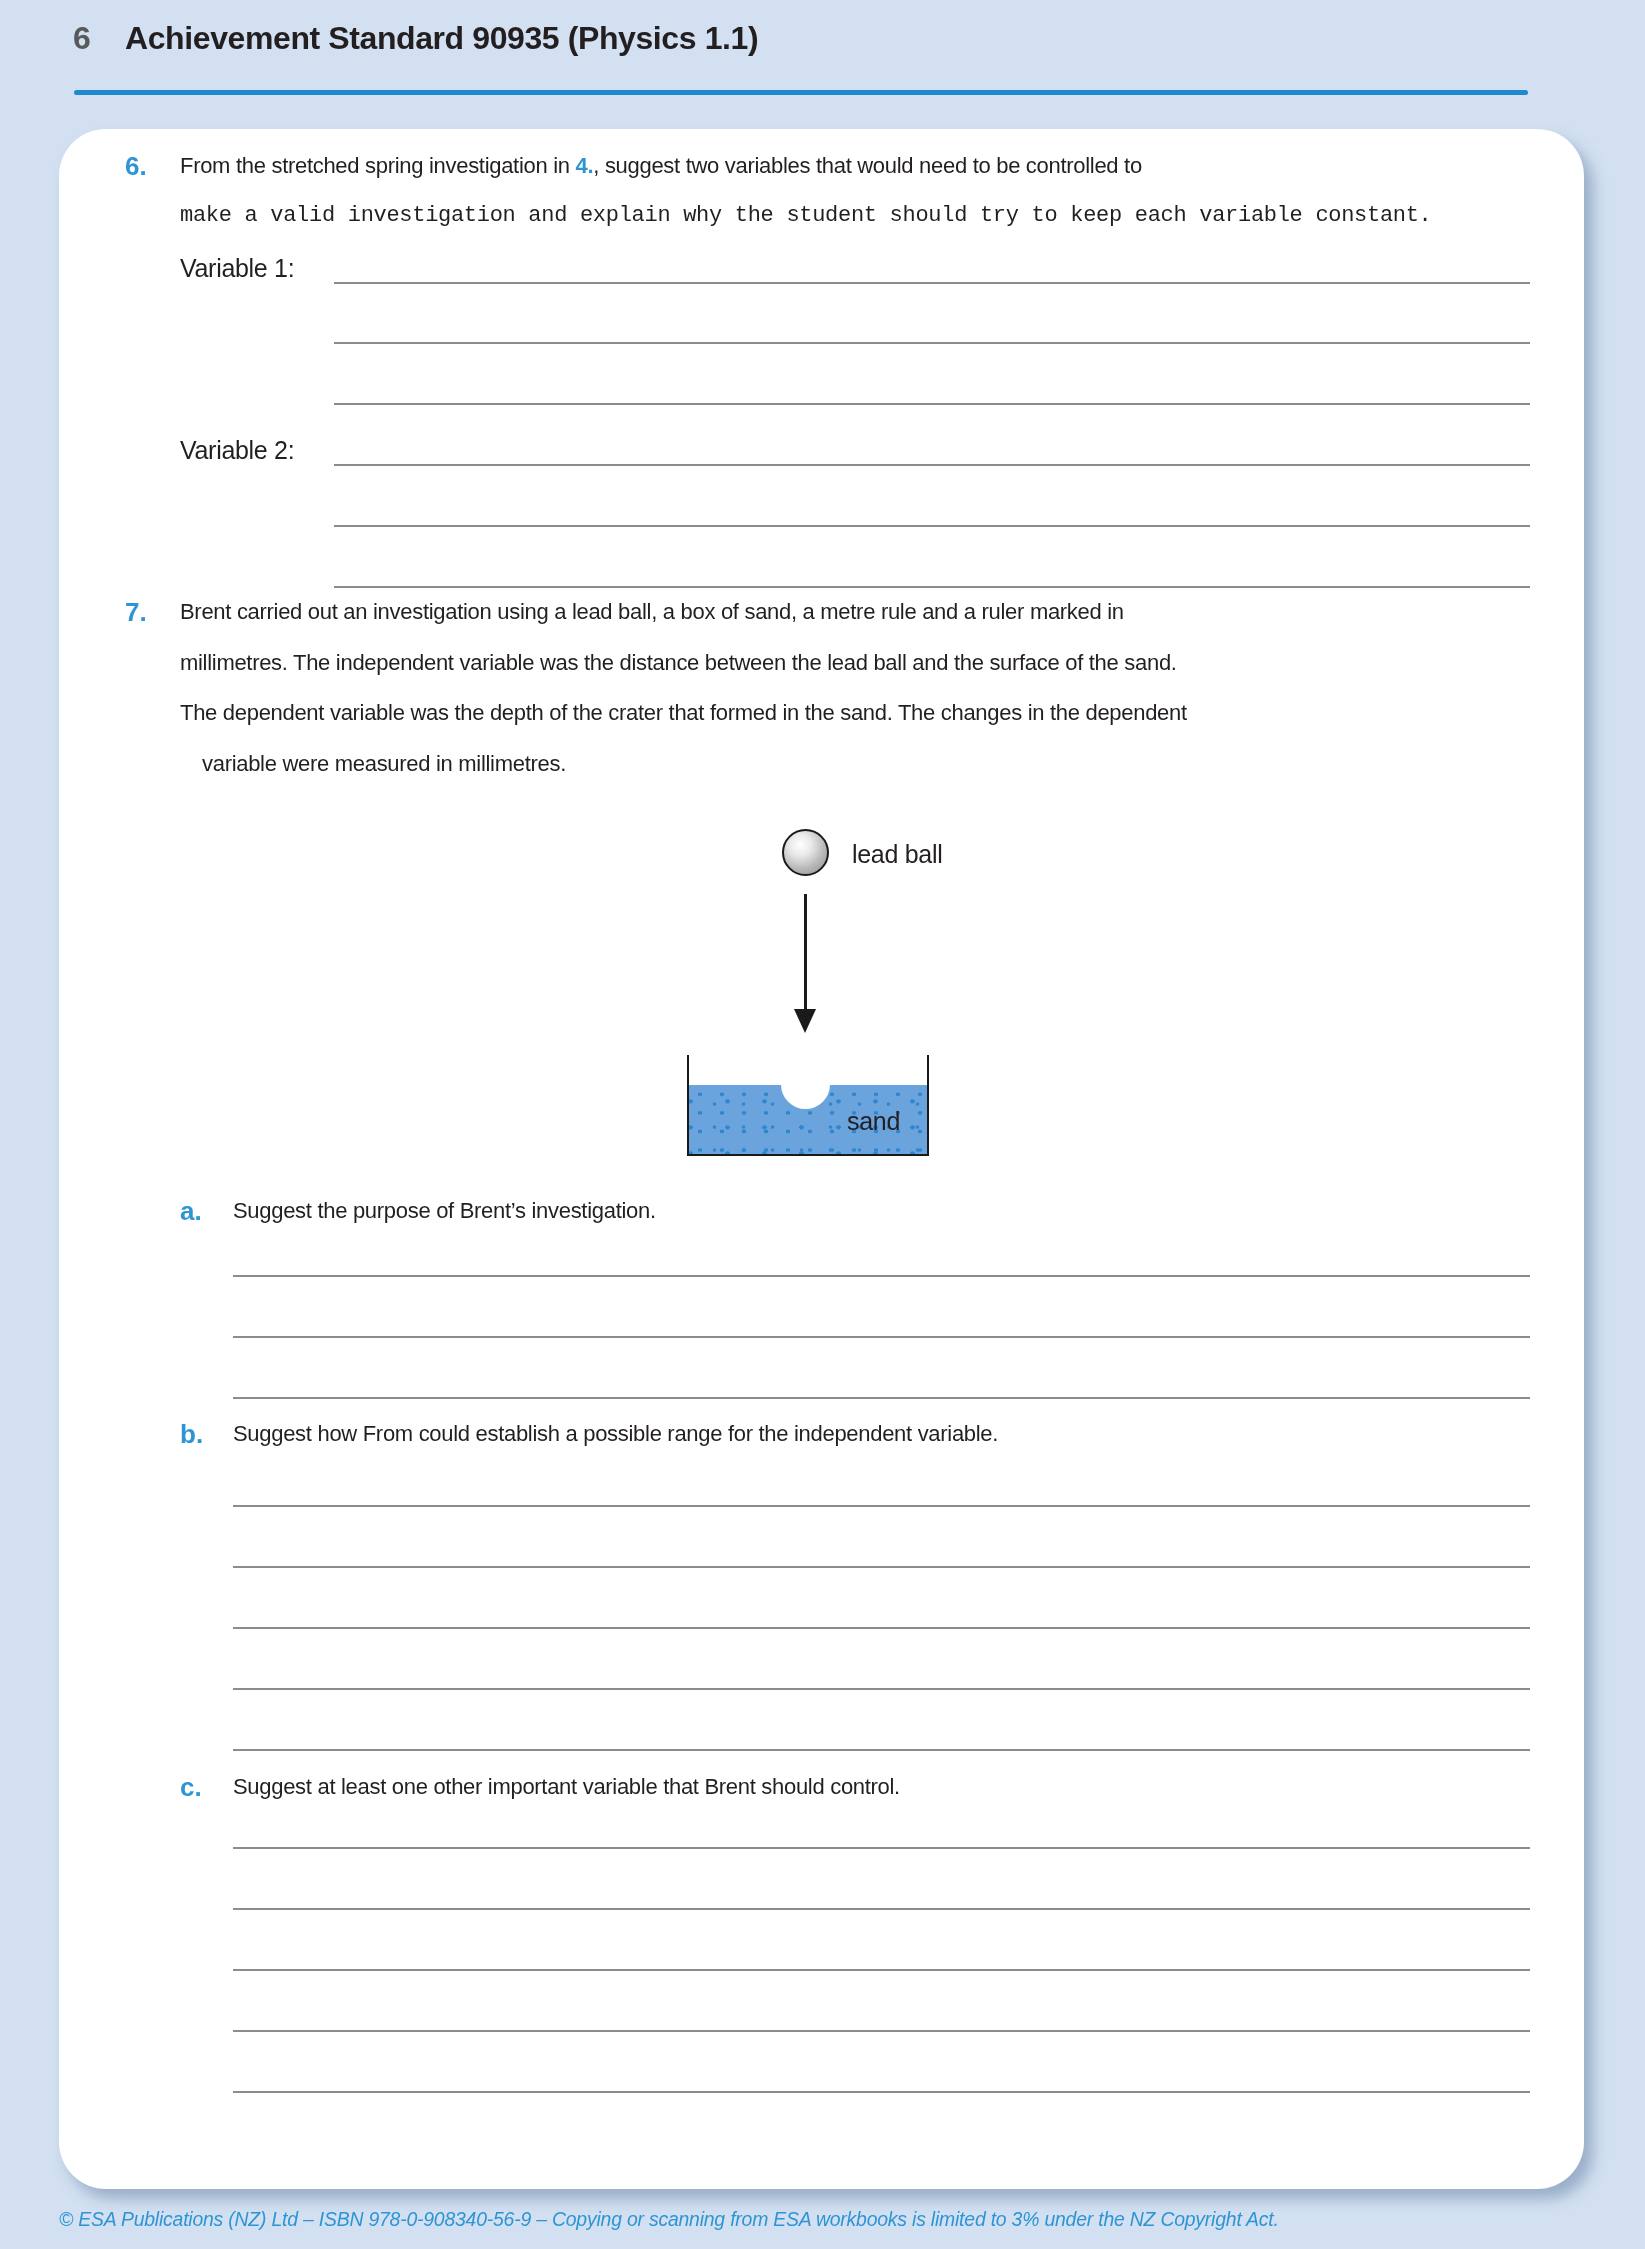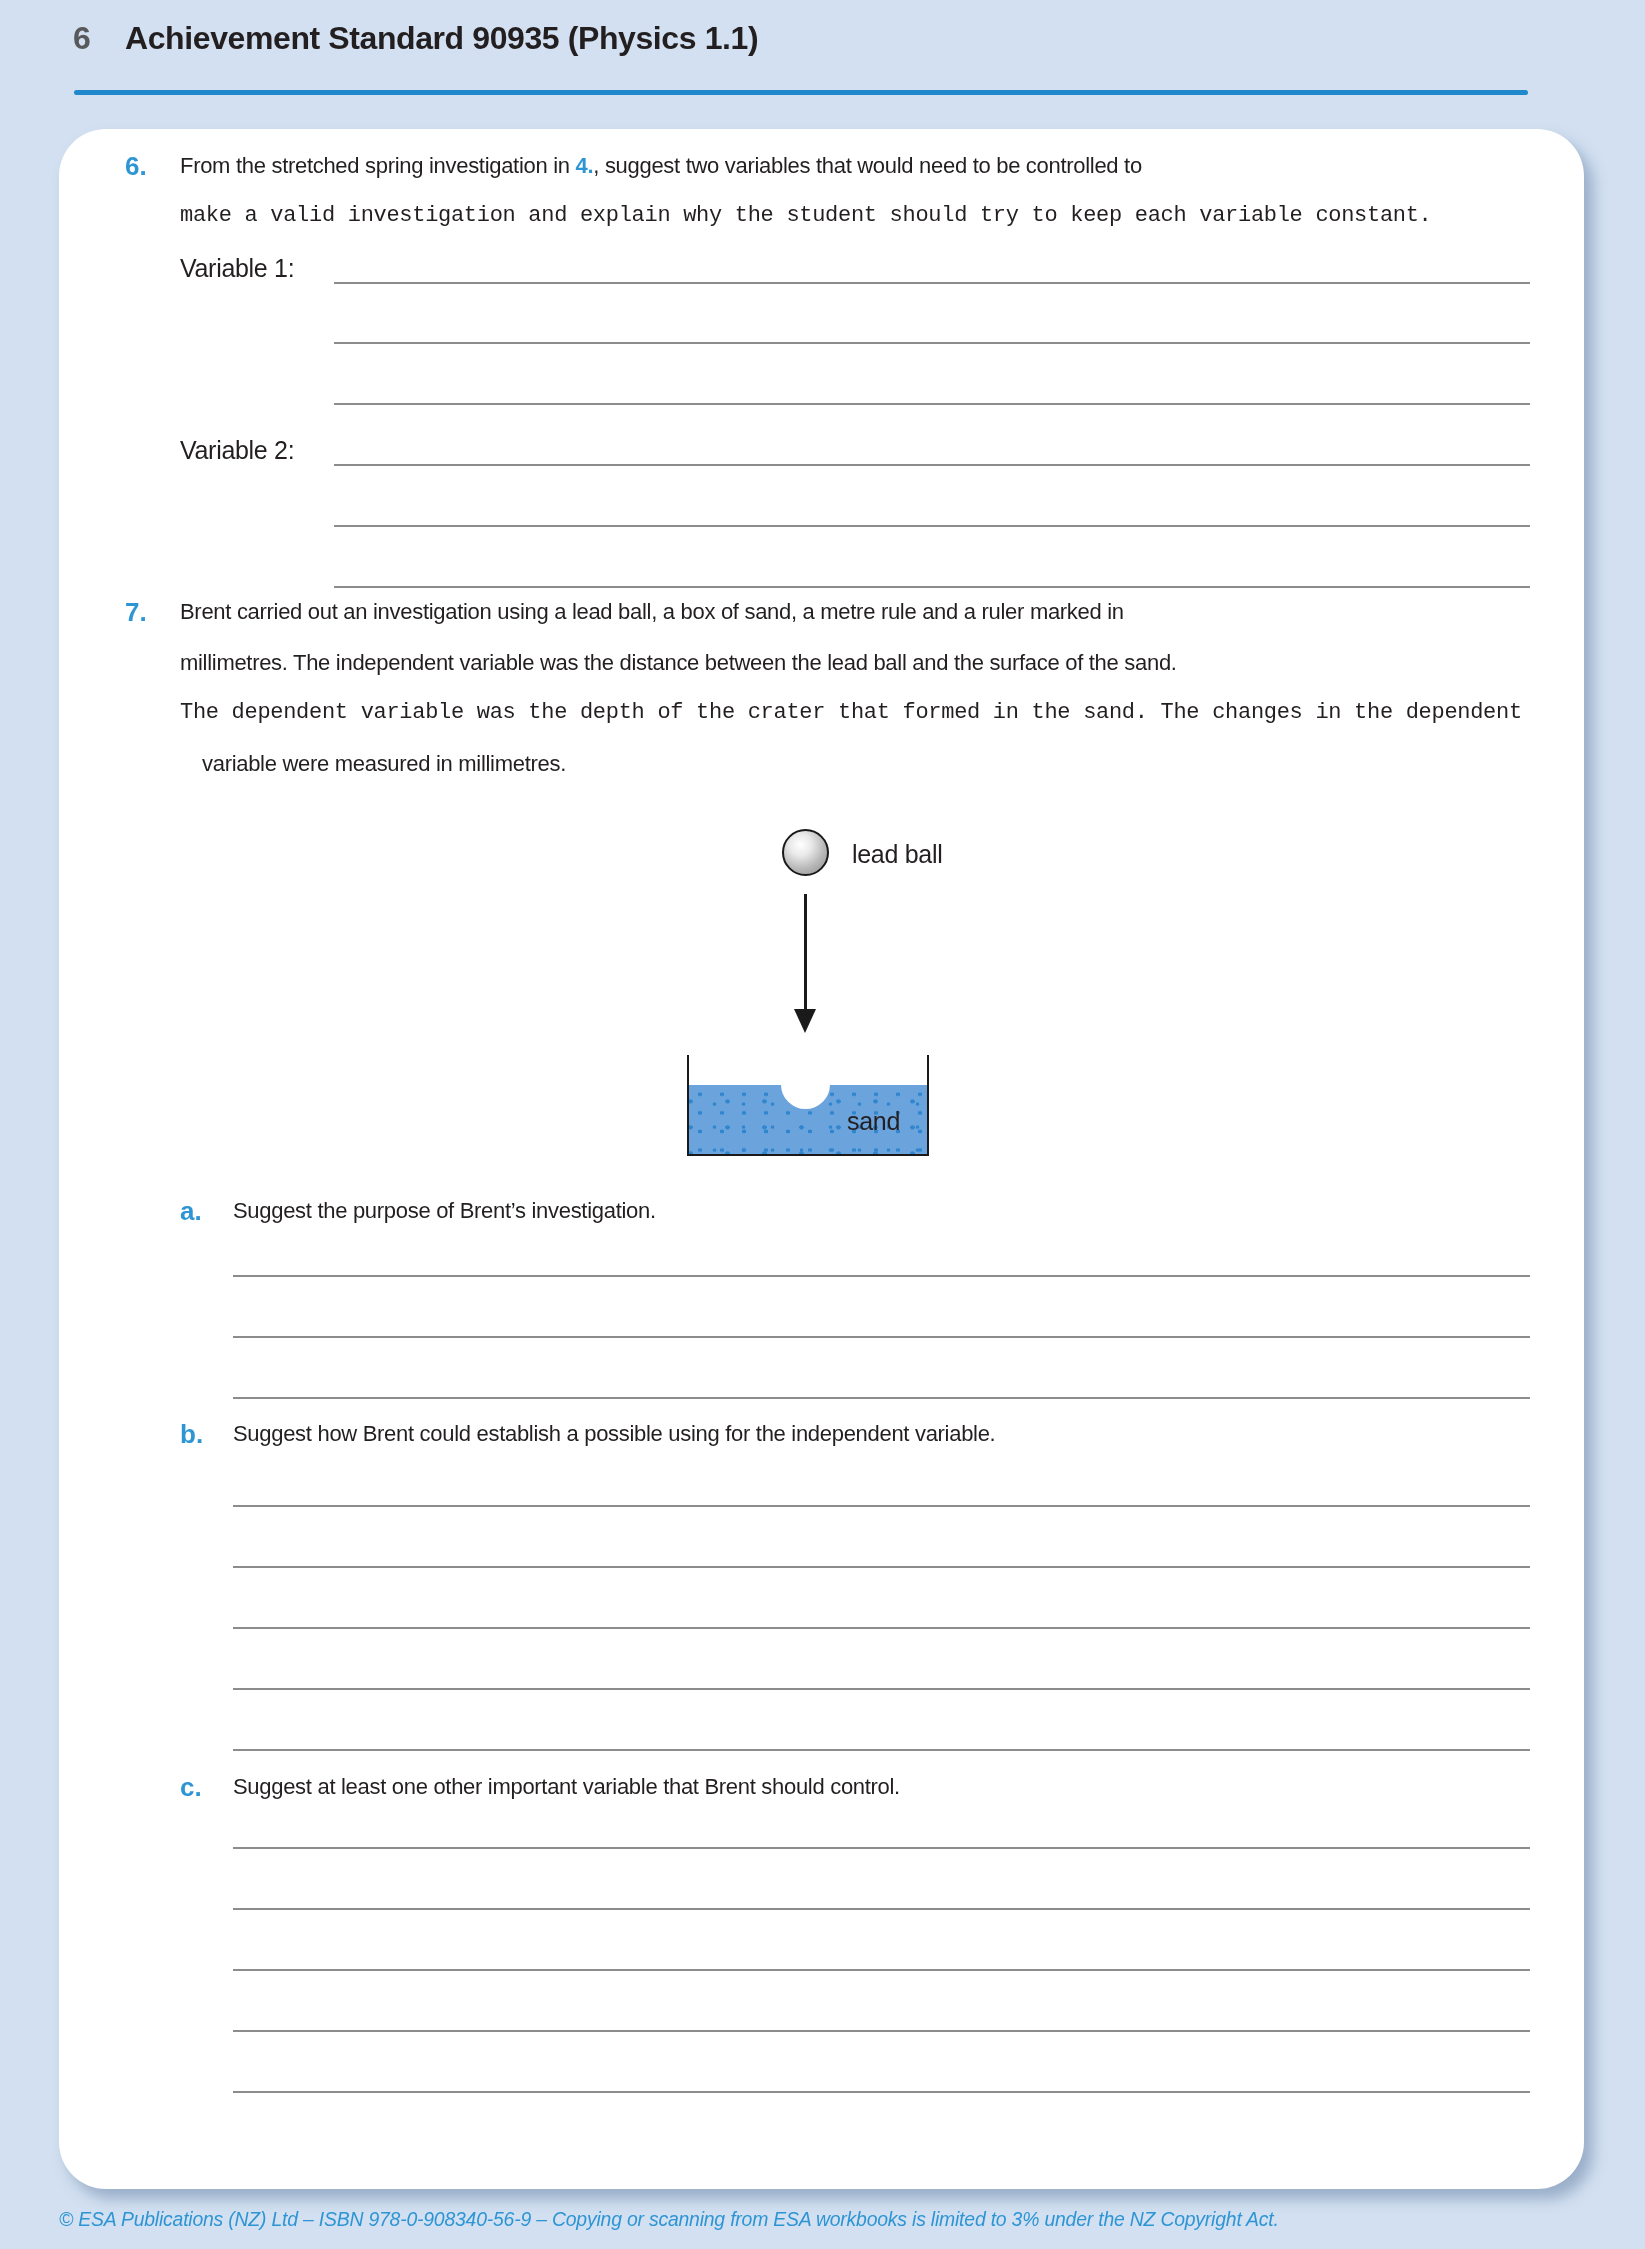--- a/index.html
+++ b/index.html
@@ -82,42 +82,42 @@
 <div class="abs aline" style="left:334px;top:403px;width:1196px;"></div>
 
 <div class="abs vlabel" style="left:180px;top:435px;">Variable 2:</div>
 <div class="abs aline" style="left:334px;top:464px;width:1196px;"></div>
 <div class="abs aline" style="left:334px;top:525px;width:1196px;"></div>
 <div class="abs aline" style="left:334px;top:586px;width:1196px;"></div>
 
 <div class="abs qnum" style="left:125px;top:597px;">7.</div>
 <div class="abs qtext" style="left:180px;top:597px;">Brent carried out an investigation using a lead ball, a box of sand, a metre rule and a ruler marked in</div>
 <div class="abs qtext" style="left:180px;top:648px;">millimetres. The independent variable was the distance between the lead ball and the surface of the sand.</div>
-<div class="abs qtext" style="left:180px;top:698px;font-family:Liberation Mono, monospace;">The dependent variable was the depth of the crater that formed in the sand. The changes in the dependent</div>
+<div class="abs qtext" style="left:180px;top:698px;">The dependent variable was the depth of the crater that formed in the sand. The changes in the dependent</div>
 <div class="abs qtext" style="left:185px;top:749px;margin-left:17px;">variable were measured in millimetres.</div>
 
 <div class="abs ball"></div>
 <div class="abs diag-label" style="left:852px;top:839px;">lead ball</div>
 <div class="abs arrow-line"></div>
 <div class="abs arrow-head"></div>
 <div class="abs sandbox">
   <div class="sand">
     <div class="crater"></div>
   </div>
 </div>
 <div class="abs diag-label" style="left:847px;top:1106px;">sand</div>
 
 <div class="abs qnum" style="left:180px;top:1196px;">a.</div>
 <div class="abs qtext" style="left:233px;top:1196px;">Suggest the purpose of Brent’s investigation.</div>
 <div class="abs aline" style="left:233px;top:1275px;width:1297px;"></div>
 <div class="abs aline" style="left:233px;top:1336px;width:1297px;"></div>
 <div class="abs aline" style="left:233px;top:1397px;width:1297px;"></div>
 
 <div class="abs qnum" style="left:180px;top:1419px;">b.</div>
-<div class="abs qtext" style="left:233px;top:1419px;">Suggest how Brent could establish a possible using for the independent variable.</div>
+<div class="abs qtext" style="left:233px;top:1419px;">Suggest how From could establish a possible range for the independent variable.</div>
 <div class="abs aline" style="left:233px;top:1505px;width:1297px;"></div>
 <div class="abs aline" style="left:233px;top:1566px;width:1297px;"></div>
 <div class="abs aline" style="left:233px;top:1627px;width:1297px;"></div>
 <div class="abs aline" style="left:233px;top:1688px;width:1297px;"></div>
 <div class="abs aline" style="left:233px;top:1749px;width:1297px;"></div>
 
 <div class="abs qnum" style="left:180px;top:1772px;">c.</div>
 <div class="abs qtext" style="left:233px;top:1772px;">Suggest at least one other important variable that Brent should control.</div>
 <div class="abs aline" style="left:233px;top:1847px;width:1297px;"></div>
 <div class="abs aline" style="left:233px;top:1908px;width:1297px;"></div>

